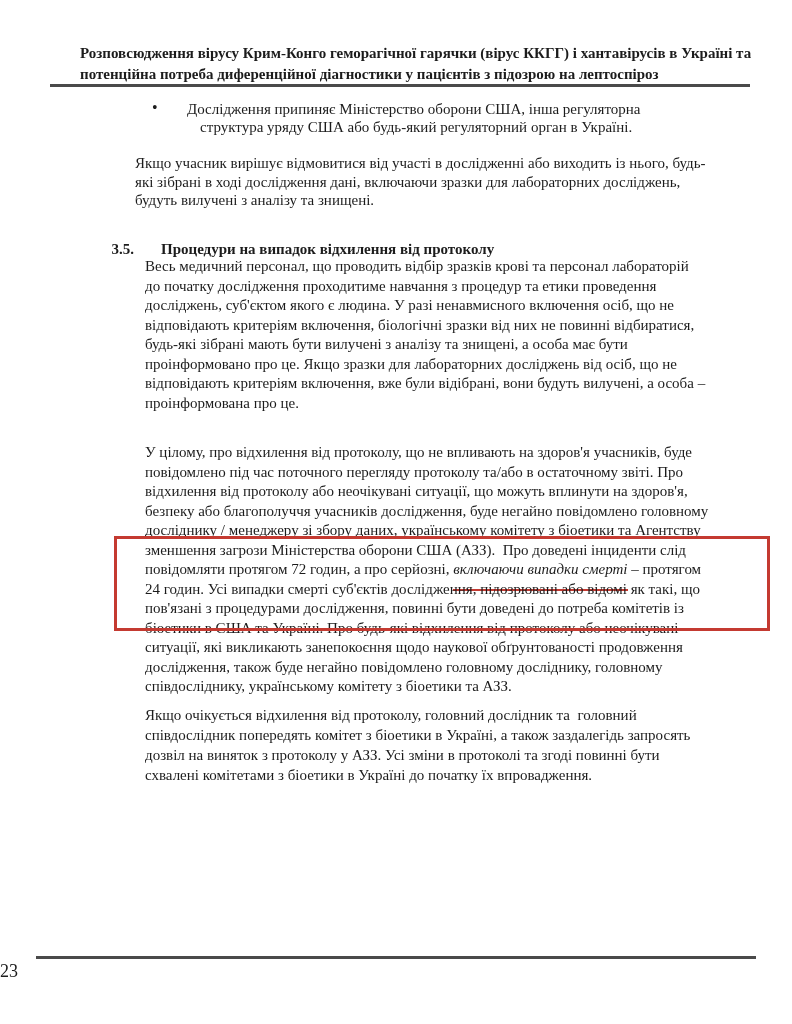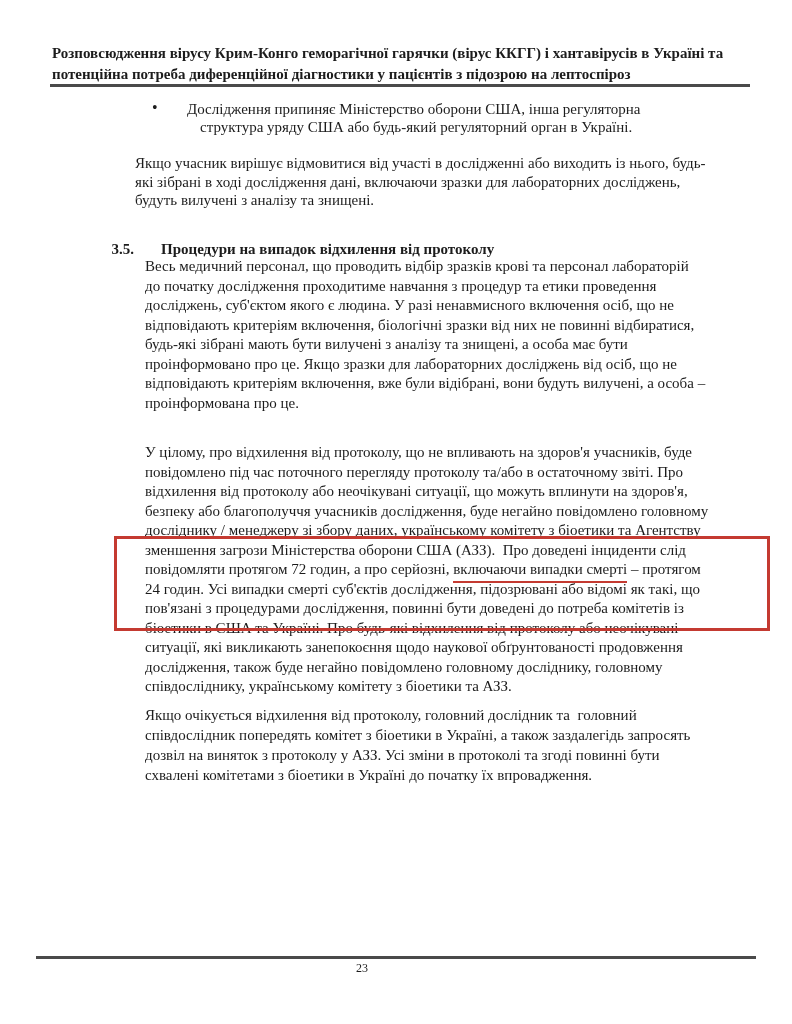--- a/index.html
+++ b/index.html
@@ -8,21 +8,21 @@
     background:#ffffff;
     font-family:"Liberation Serif", serif;
     color:#1c1c1c;
     position:relative;
     overflow:hidden;
   }
   .abs{position:absolute;}
   .ln{white-space:pre;font-size:15px;line-height:19.5px;}
   
   .doc-header{left:52px;top:43px;font-weight:bold;}
-  .doc-header .ln{line-height:20.5px;}
+  .doc-header .ln{line-height:20.5px;margin-left:28px;}
   .rule{background:#4a4a4a;height:3px;}
   .header-rule{left:50px;top:84px;width:700px;}
   
   .bullet-wrap{left:152px;top:100px;}
   .bullet-wrap .ln{line-height:18px;}
   .bullet-glyph{position:absolute;left:0;top:-1px;font-size:16px;}
   .bullet-l1{margin-left:35px;}
   .bullet-l2{margin-left:48px;}
   
   .para-withdraw{left:135px;top:154px;}
@@ -35,25 +35,26 @@
   .para-expected .ln{line-height:20px;}
   
   .highlight-box{
     left:114px;top:536px;width:656px;height:95px;
     border:3px solid #c43a31;
     box-sizing:border-box;
     pointer-events:none;
   }
   .underlined-phrase{
     border-bottom:2.5px solid #c43a31;
-    padding-bottom:4px;
+    padding-bottom:12px;
+    font-style:italic;
   }
   
   .footer-rule{left:36px;top:956px;width:720px;}
-  .page-number{left:0;top:961px;width:724px;text-align:center;font-size:12px;}
+  .page-number{left:0;top:961px;width:724px;font-size:18px;}
 </style>
 </head>
 <body>
 
 <div class="abs doc-header">
   <div class="ln">Розповсюдження вірусу Крим-Конго геморагічної гарячки (вірус ККГГ) і хантавірусів в Україні та</div>
   <div class="ln">потенційна потреба диференційної діагностики у пацієнтів з підозрою на лептоспіроз</div>
 </div>
 <div class="abs rule header-rule"></div>
 

